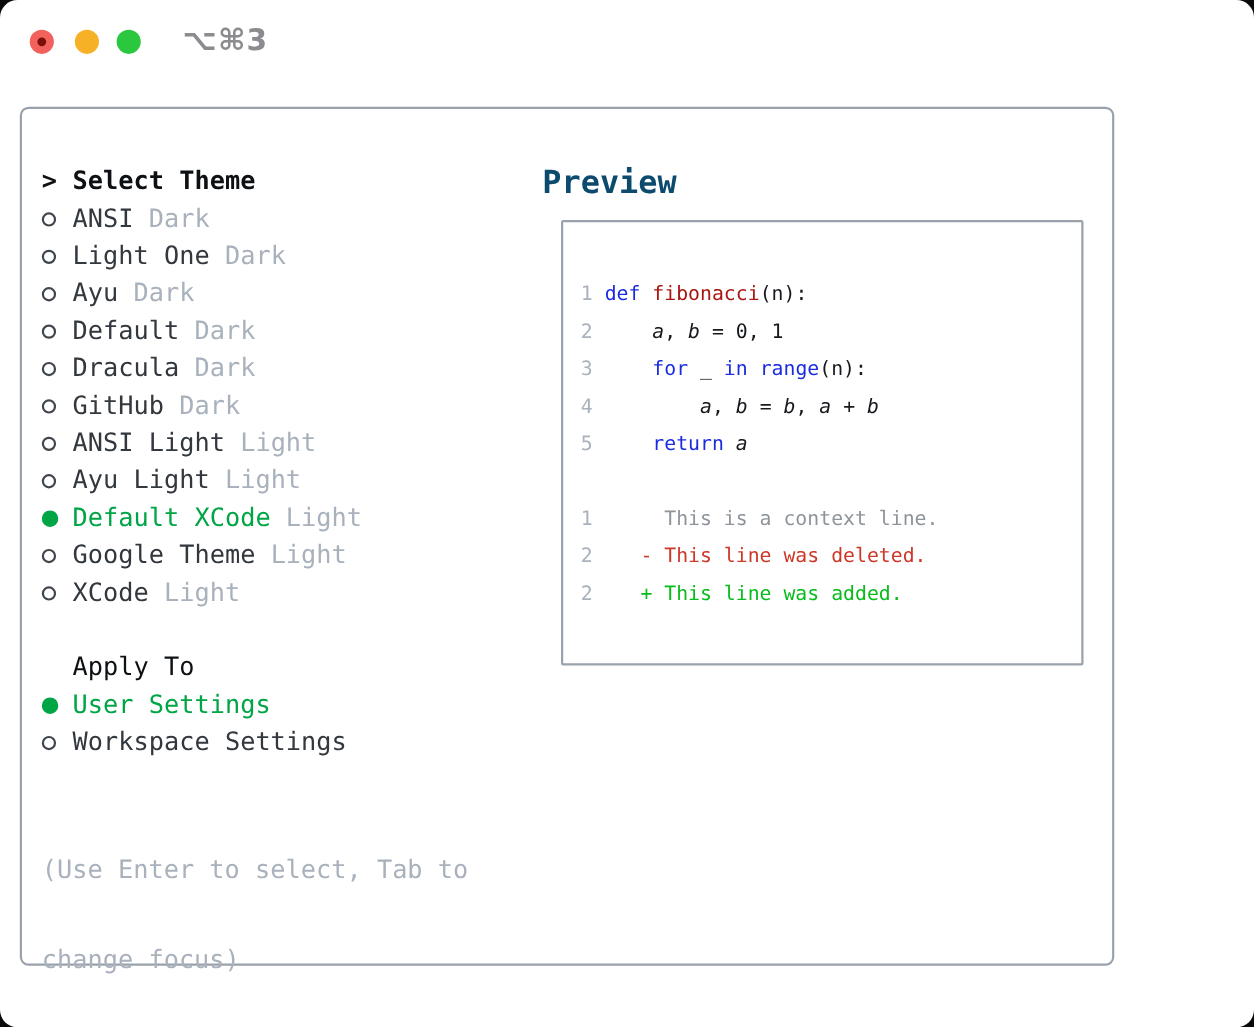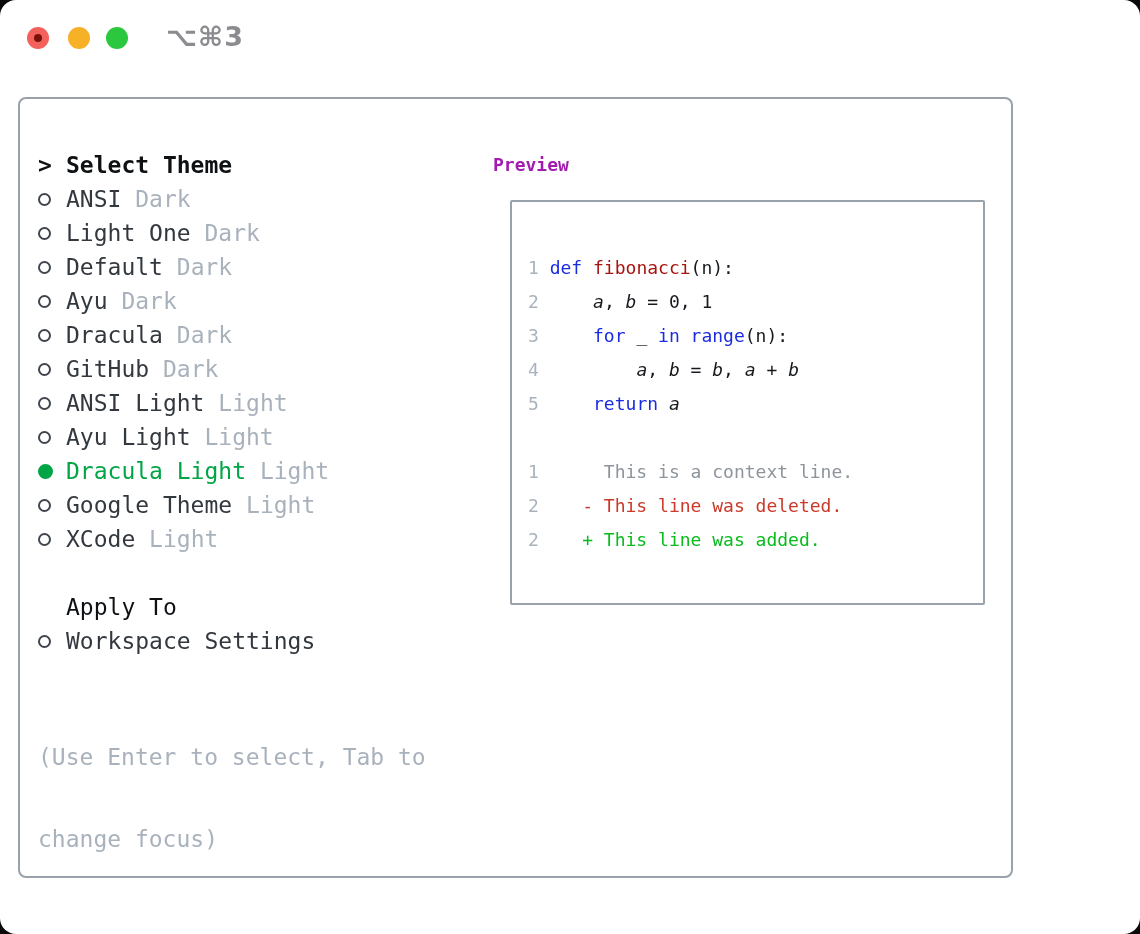--- a/index.html
+++ b/index.html
@@ -30,21 +30,21 @@
   .row .label{white-space:pre;}
   .header-row{font-weight:bold;color:#0e1114;}
   .circle{width:13px;height:13px;border:2px solid #40464d;border-radius:50%;box-sizing:border-box;}
   .circle.sel{width:15px;height:15px;background:#00a546;border-color:#00a546;}
   .sel-text{color:#00a546;}
   .variant{color:#a9b2bc;}
   .help-row{color:#a9b2bc;white-space:pre;margin-top:48px;}
   
   .preview-header{
     position:absolute;left:493px;top:148px;height:34px;line-height:34px;
-    font-size:18px;font-weight:bold;color:#a21caf;
+    font-size:29px;font-weight:bold;color:#0c4a6e;
   }
   .preview-box{
     position:absolute;left:510px;top:200px;width:475px;height:405px;
     border:2px solid #99a1ab;border-radius:2px;box-sizing:border-box;background:#fff;
   }
   #code{position:absolute;left:16px;top:49px;font-size:18px;line-height:34px;white-space:pre;color:#16191d;}
   .code-line{height:34px;}
   .ln{display:inline-block;width:2ch;color:#a9b2bc;}
   .tk-kw{color:#1b2be0;}
   .tk-fn{color:#a81410;}
@@ -83,27 +83,27 @@
       <div class="row">
         <span class="prefix">
           <span class="circle"></span>
         </span>
         <span class="label"><span>Light One</span> <span class="variant">Dark</span></span>
       </div>
       <div class="row">
         <span class="prefix">
           <span class="circle"></span>
         </span>
-        <span class="label"><span>Default</span> <span class="variant">Dark</span></span>
+        <span class="label"><span>Ayu</span> <span class="variant">Dark</span></span>
       </div>
       <div class="row">
         <span class="prefix">
           <span class="circle"></span>
         </span>
-        <span class="label"><span>Ayu</span> <span class="variant">Dark</span></span>
+        <span class="label"><span>Default</span> <span class="variant">Dark</span></span>
       </div>
       <div class="row">
         <span class="prefix">
           <span class="circle"></span>
         </span>
         <span class="label"><span>Dracula</span> <span class="variant">Dark</span></span>
       </div>
       <div class="row">
         <span class="prefix">
           <span class="circle"></span>
@@ -119,21 +119,21 @@
       <div class="row">
         <span class="prefix">
           <span class="circle"></span>
         </span>
         <span class="label"><span>Ayu Light</span> <span class="variant">Light</span></span>
       </div>
       <div class="row">
         <span class="prefix">
           <span class="circle sel"></span>
         </span>
-        <span class="label"><span class="sel-text">Dracula Light</span> <span class="variant">Light</span></span>
+        <span class="label"><span class="sel-text">Default XCode</span> <span class="variant">Light</span></span>
       </div>
       <div class="row">
         <span class="prefix">
           <span class="circle"></span>
         </span>
         <span class="label"><span>Google Theme</span> <span class="variant">Light</span></span>
       </div>
       <div class="row">
         <span class="prefix">
           <span class="circle"></span>
@@ -143,20 +143,26 @@
       <div class="row">
         <span class="prefix"></span>
         <span class="label"></span>
       </div>
       <div class="row">
         <span class="prefix"></span>
         <span class="label"><span style="color: rgb(14, 17, 20);">Apply To</span></span>
       </div>
       <div class="row">
         <span class="prefix">
+          <span class="circle sel"></span>
+        </span>
+        <span class="label"><span class="sel-text">User Settings</span></span>
+      </div>
+      <div class="row">
+        <span class="prefix">
           <span class="circle"></span>
         </span>
         <span class="label"><span>Workspace Settings</span></span>
       </div>
       <div class="row">
         <span class="prefix"></span>
         <span class="label"></span>
       </div>
       <div class="row help-row"><span>(Use Enter to select, Tab to</span></div>
       <div class="row help-row"><span>change focus)</span></div>

